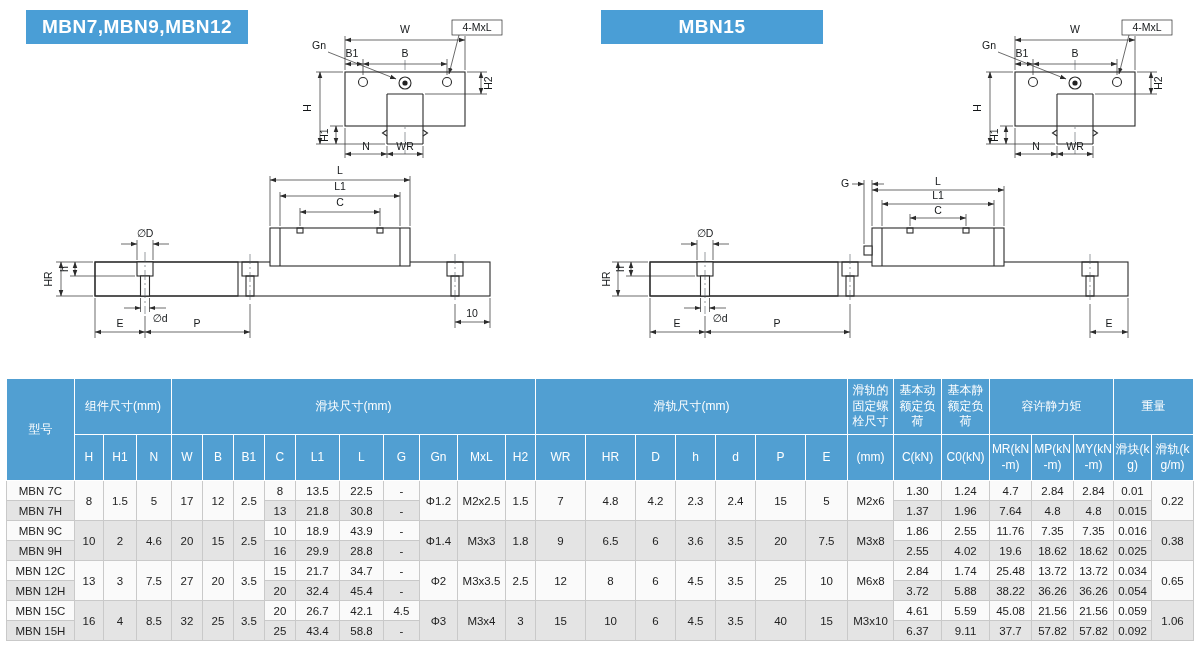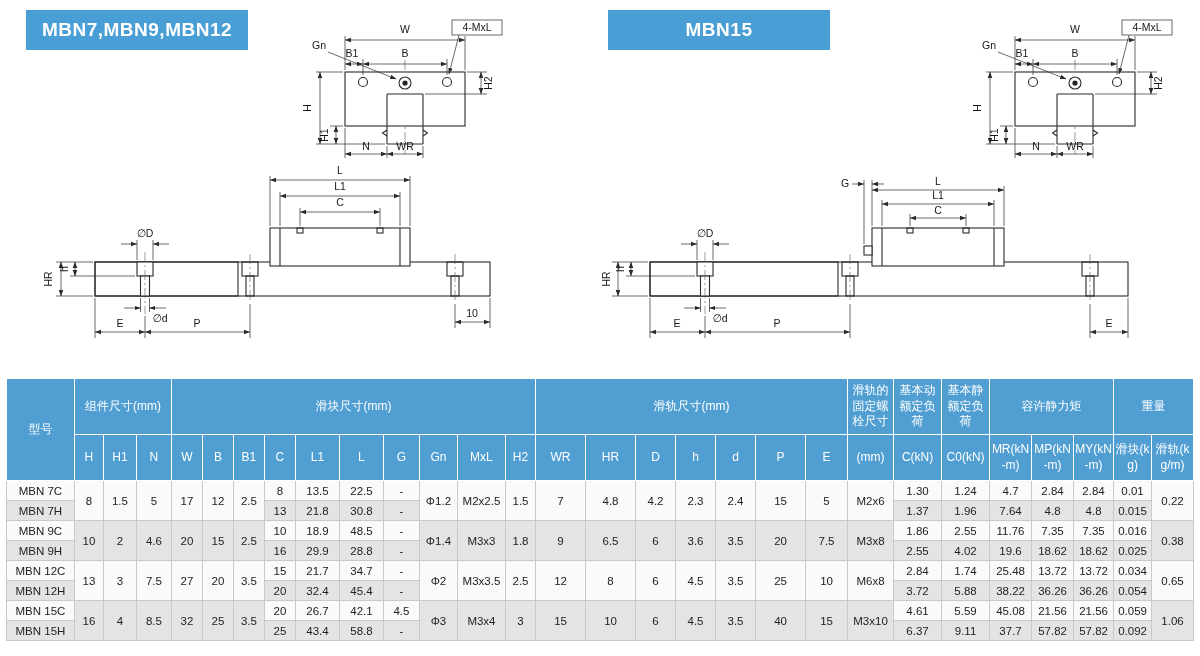--- a/index.html
+++ b/index.html
@@ -3,24 +3,24 @@
 <meta charset="utf-8">
 <style>
   :root{
     --accent:#4a9ed6; --header-blue:#519fd2; --row-white:#fafafa; --row-gray:#e4e4e4; --line:#2b2b2b;
   }
   *{box-sizing:border-box}
   body{margin:0;width:1200px;height:656px;background:#fff;overflow:hidden;
        font-family:"Liberation Sans","DejaVu Sans",sans-serif;color:#222}
   .top{display:flex;width:1200px;height:376px}
   .panel{position:relative;width:600px;height:376px}
-  .banner{position:absolute;top:10px;height:40px;width:222px;background:var(--accent);color:#fff;
+  .banner{position:absolute;top:10px;height:34px;width:222px;background:var(--accent);color:#fff;
           display:flex;align-items:center;justify-content:center;font-size:19px;font-weight:600;letter-spacing:.5px}
   .banner.b-left{left:26px}
-  .banner.b-right{left:8px}
+  .banner.b-right{left:1px}
   svg{display:block}
   .obj{stroke:var(--line);stroke-width:1.1;fill:none}
   .f{fill:#fff}
   .dim,.ext{stroke:var(--line);stroke-width:.7;fill:none}
   .cl{stroke:#50585e;stroke-width:.6;stroke-dasharray:10 3 2 3}
   svg text{font-family:"Liberation Sans","DejaVu Sans",sans-serif;font-size:10.5px;fill:#15181a;text-anchor:middle}
   marker path{fill:var(--line)}
 
   table.spec{border-collapse:collapse;table-layout:fixed;width:1188px;margin:2px auto 0;font-size:11.5px}
   table.spec th{background:var(--header-blue);color:#fff;font-weight:normal;border:1px solid #fff;
@@ -450,21 +450,21 @@
       <tr class="rc">
         <td class="model-cell">MBN 9C</td>
         <td rowspan="2" class="merged mg">10</td>
         <td rowspan="2" class="merged mg">2</td>
         <td rowspan="2" class="merged mg">4.6</td>
         <td rowspan="2" class="merged mg">20</td>
         <td rowspan="2" class="merged mg">15</td>
         <td rowspan="2" class="merged mg">2.5</td>
         <td>10</td>
         <td>18.9</td>
-        <td>48.5</td>
+        <td>43.9</td>
         <td>-</td>
         <td rowspan="2" class="merged mg">Φ1.4</td>
         <td rowspan="2" class="merged mg">M3x3</td>
         <td rowspan="2" class="merged mg">1.8</td>
         <td rowspan="2" class="merged mg">9</td>
         <td rowspan="2" class="merged mg">6.5</td>
         <td rowspan="2" class="merged mg">6</td>
         <td rowspan="2" class="merged mg">3.6</td>
         <td rowspan="2" class="merged mg">3.5</td>
         <td rowspan="2" class="merged mg">20</td>

